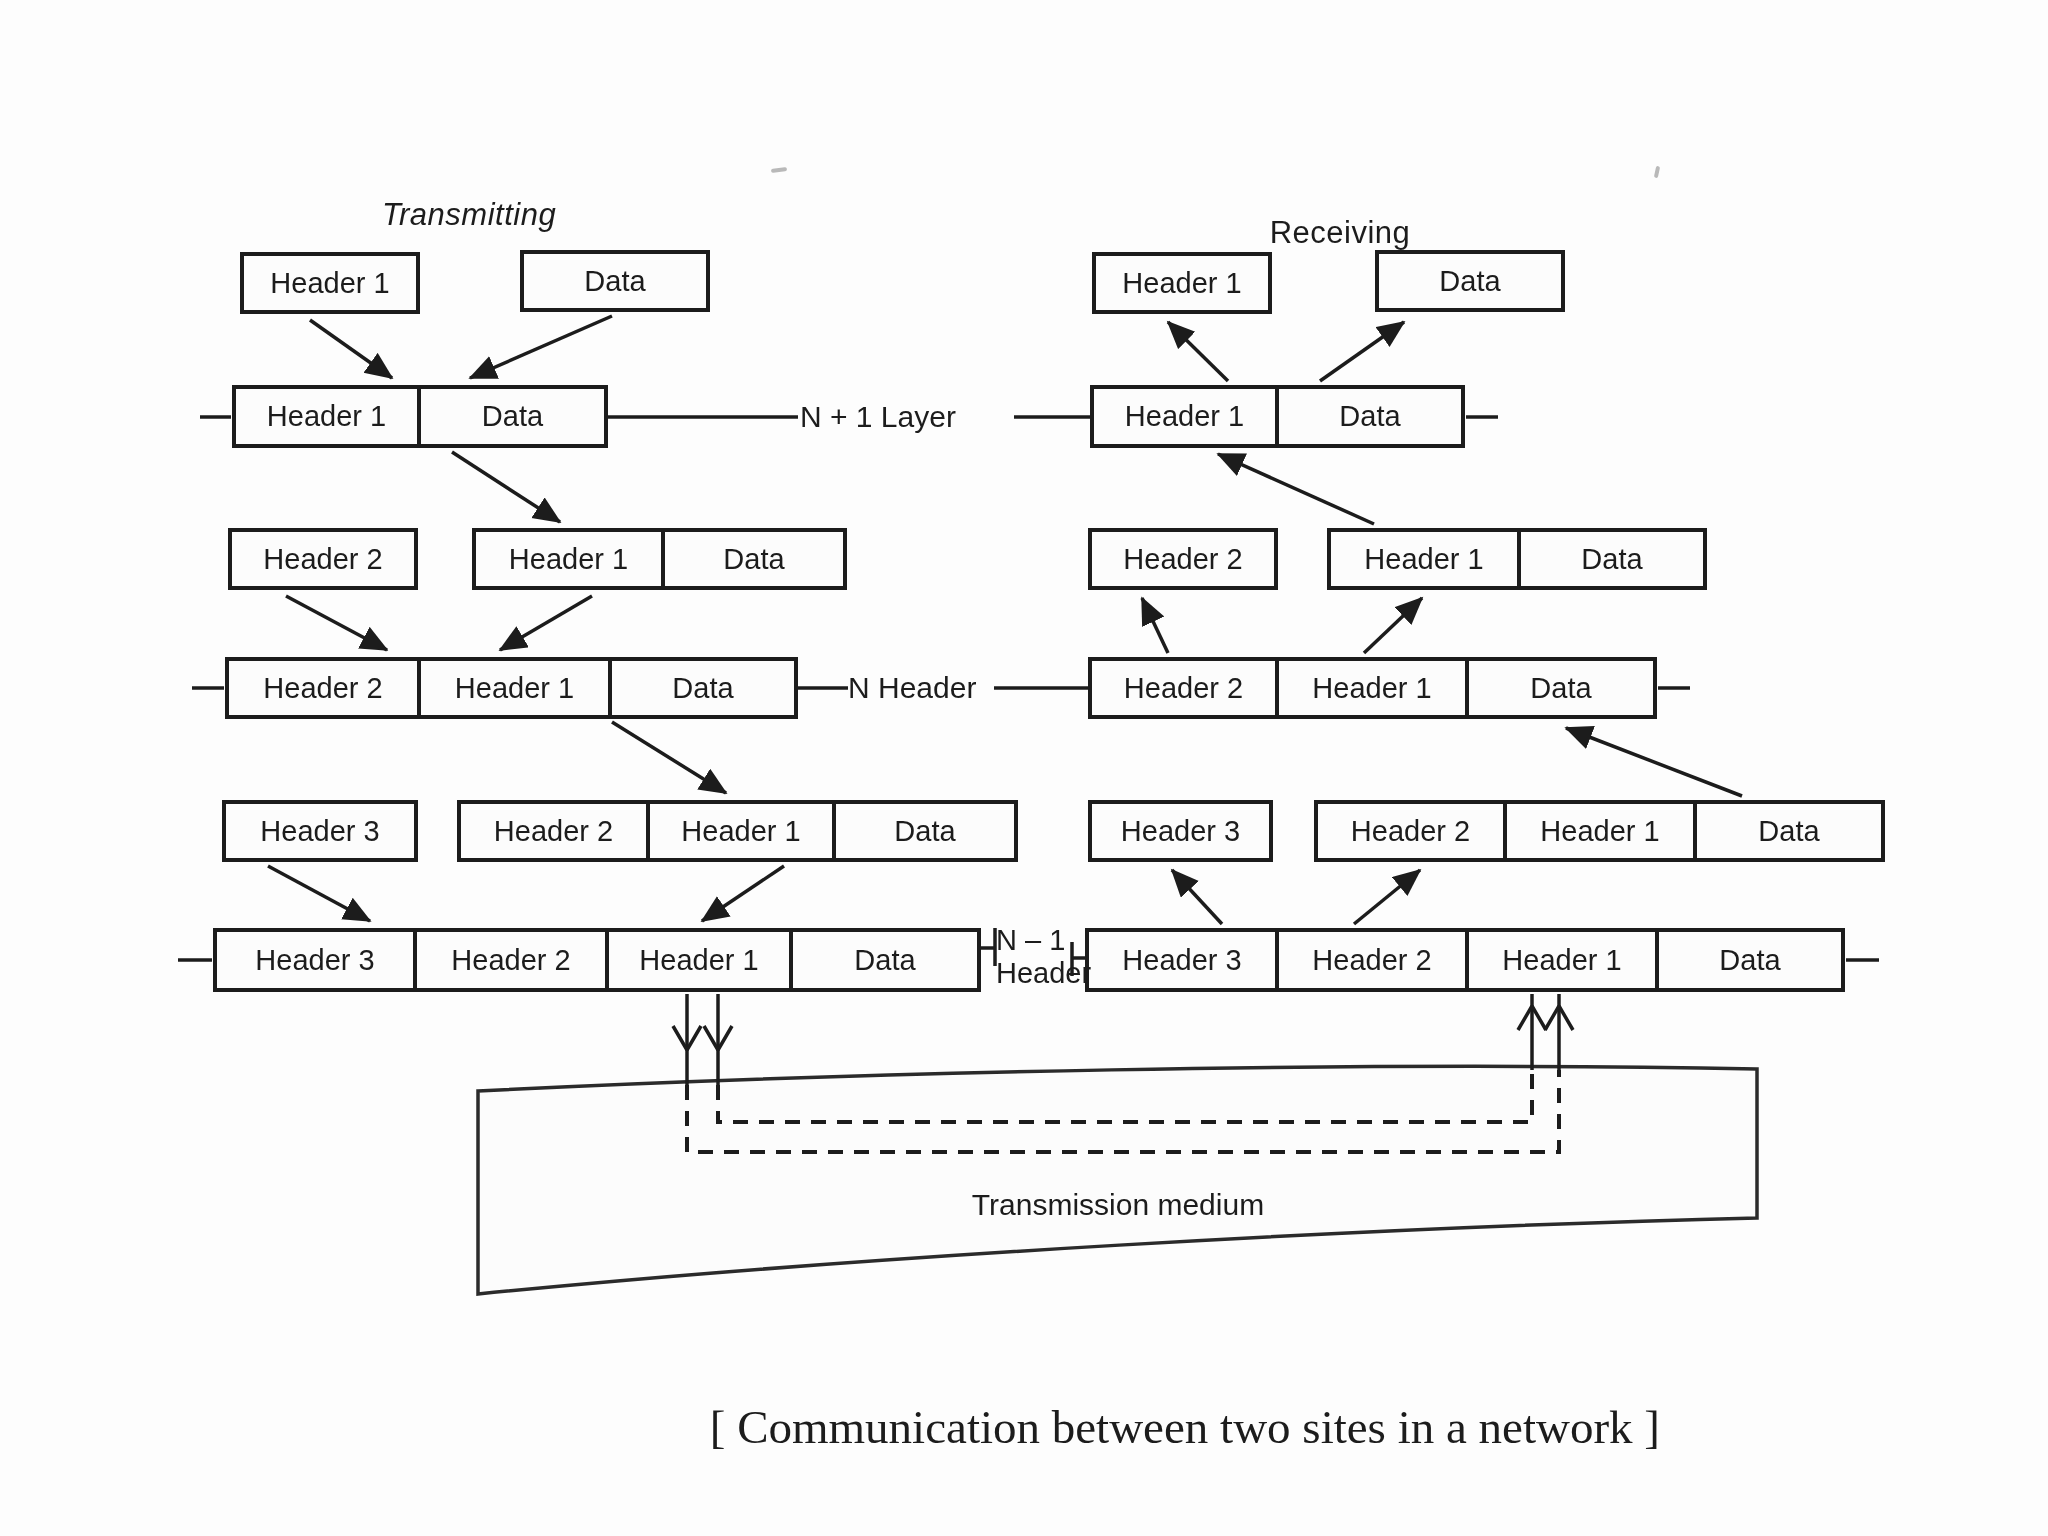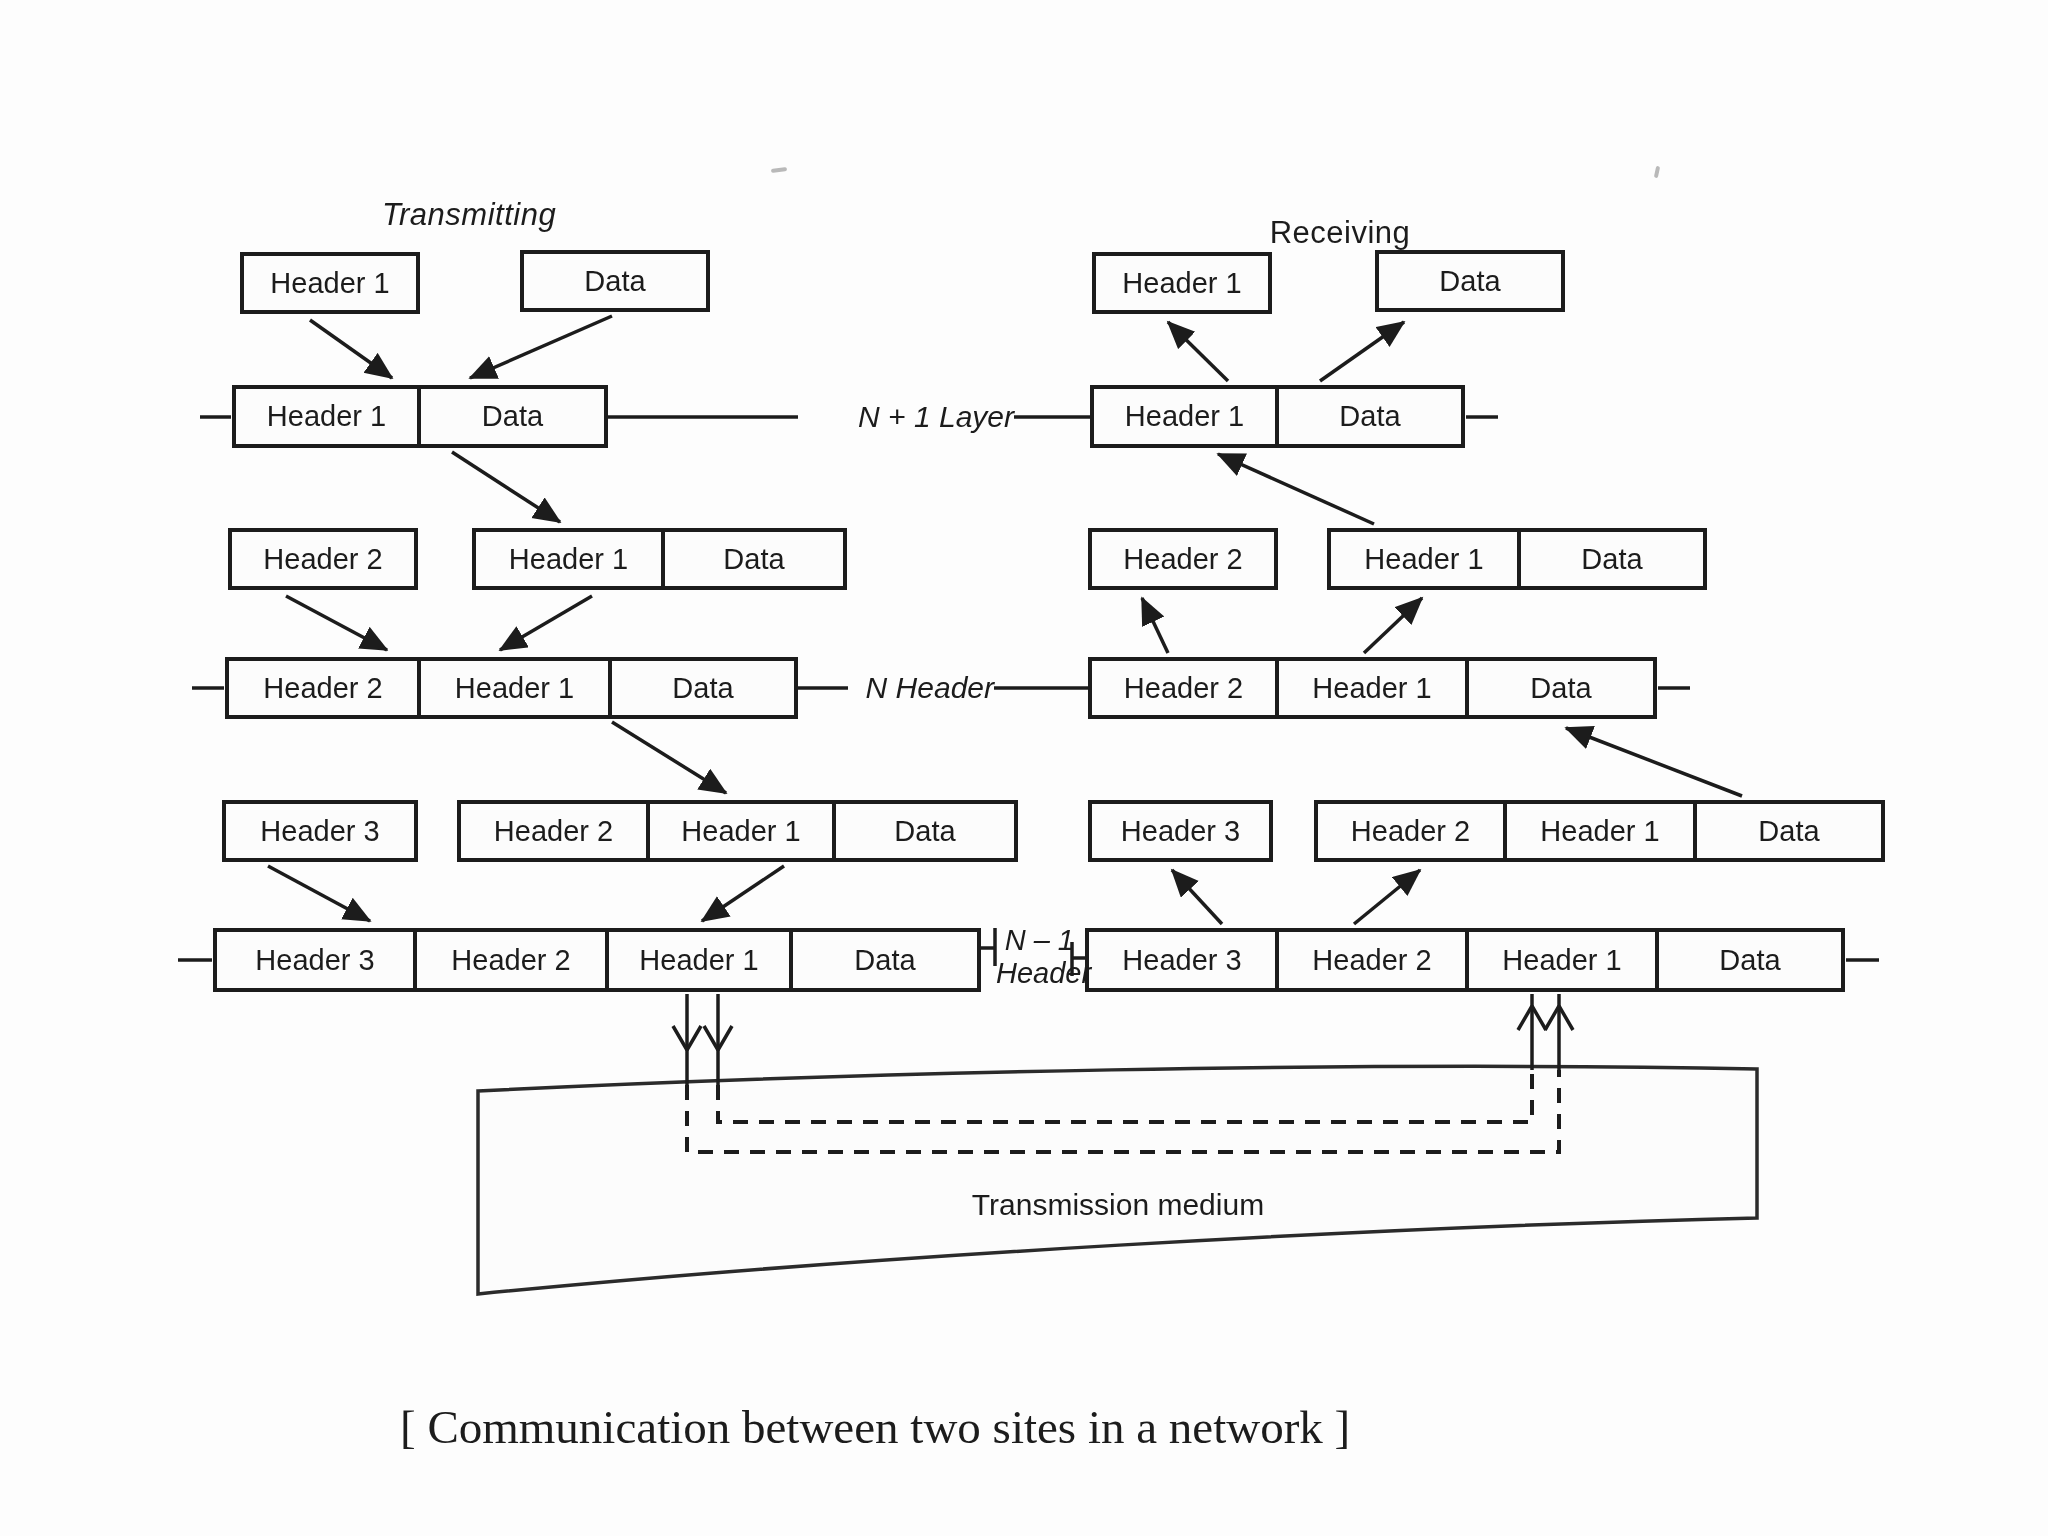--- a/index.html
+++ b/index.html
@@ -17,26 +17,26 @@
   }
   .cells{
     border:4px solid #1c1c1c;background:#fcfcfc;
     display:flex;align-items:stretch;
   }
   .cell{
     display:flex;align-items:center;justify-content:center;
     font-size:29px;box-sizing:border-box;
   }
   .cell + .cell{border-left:4px solid #1c1c1c;}
-  .layer-label{font-size:30px;text-align:right;white-space:nowrap;font-style:italic;}
+  .layer-label{font-size:30px;text-align:left;white-space:nowrap;}
   .layer-label.two-line{line-height:33px;font-size:29px;white-space:normal;}
   .medium-label{font-size:30px;text-align:center;}
   .caption{
     font-family:"Liberation Serif","DejaVu Serif",serif;
-    font-size:47px;text-align:left;white-space:nowrap;
+    font-size:47px;text-align:right;white-space:nowrap;
   }
   .speck{position:absolute;background:#b9b9b9;border-radius:2px;}
   svg{position:absolute;left:0;top:0;pointer-events:none;}
 </style>
 </head>
 <body>
 
 <svg width="2048" height="1536" viewBox="0 0 2048 1536">
   <defs>
     <marker id="ah" markerWidth="9" markerHeight="8" refX="7.5" refY="3.5" orient="auto" markerUnits="strokeWidth">

